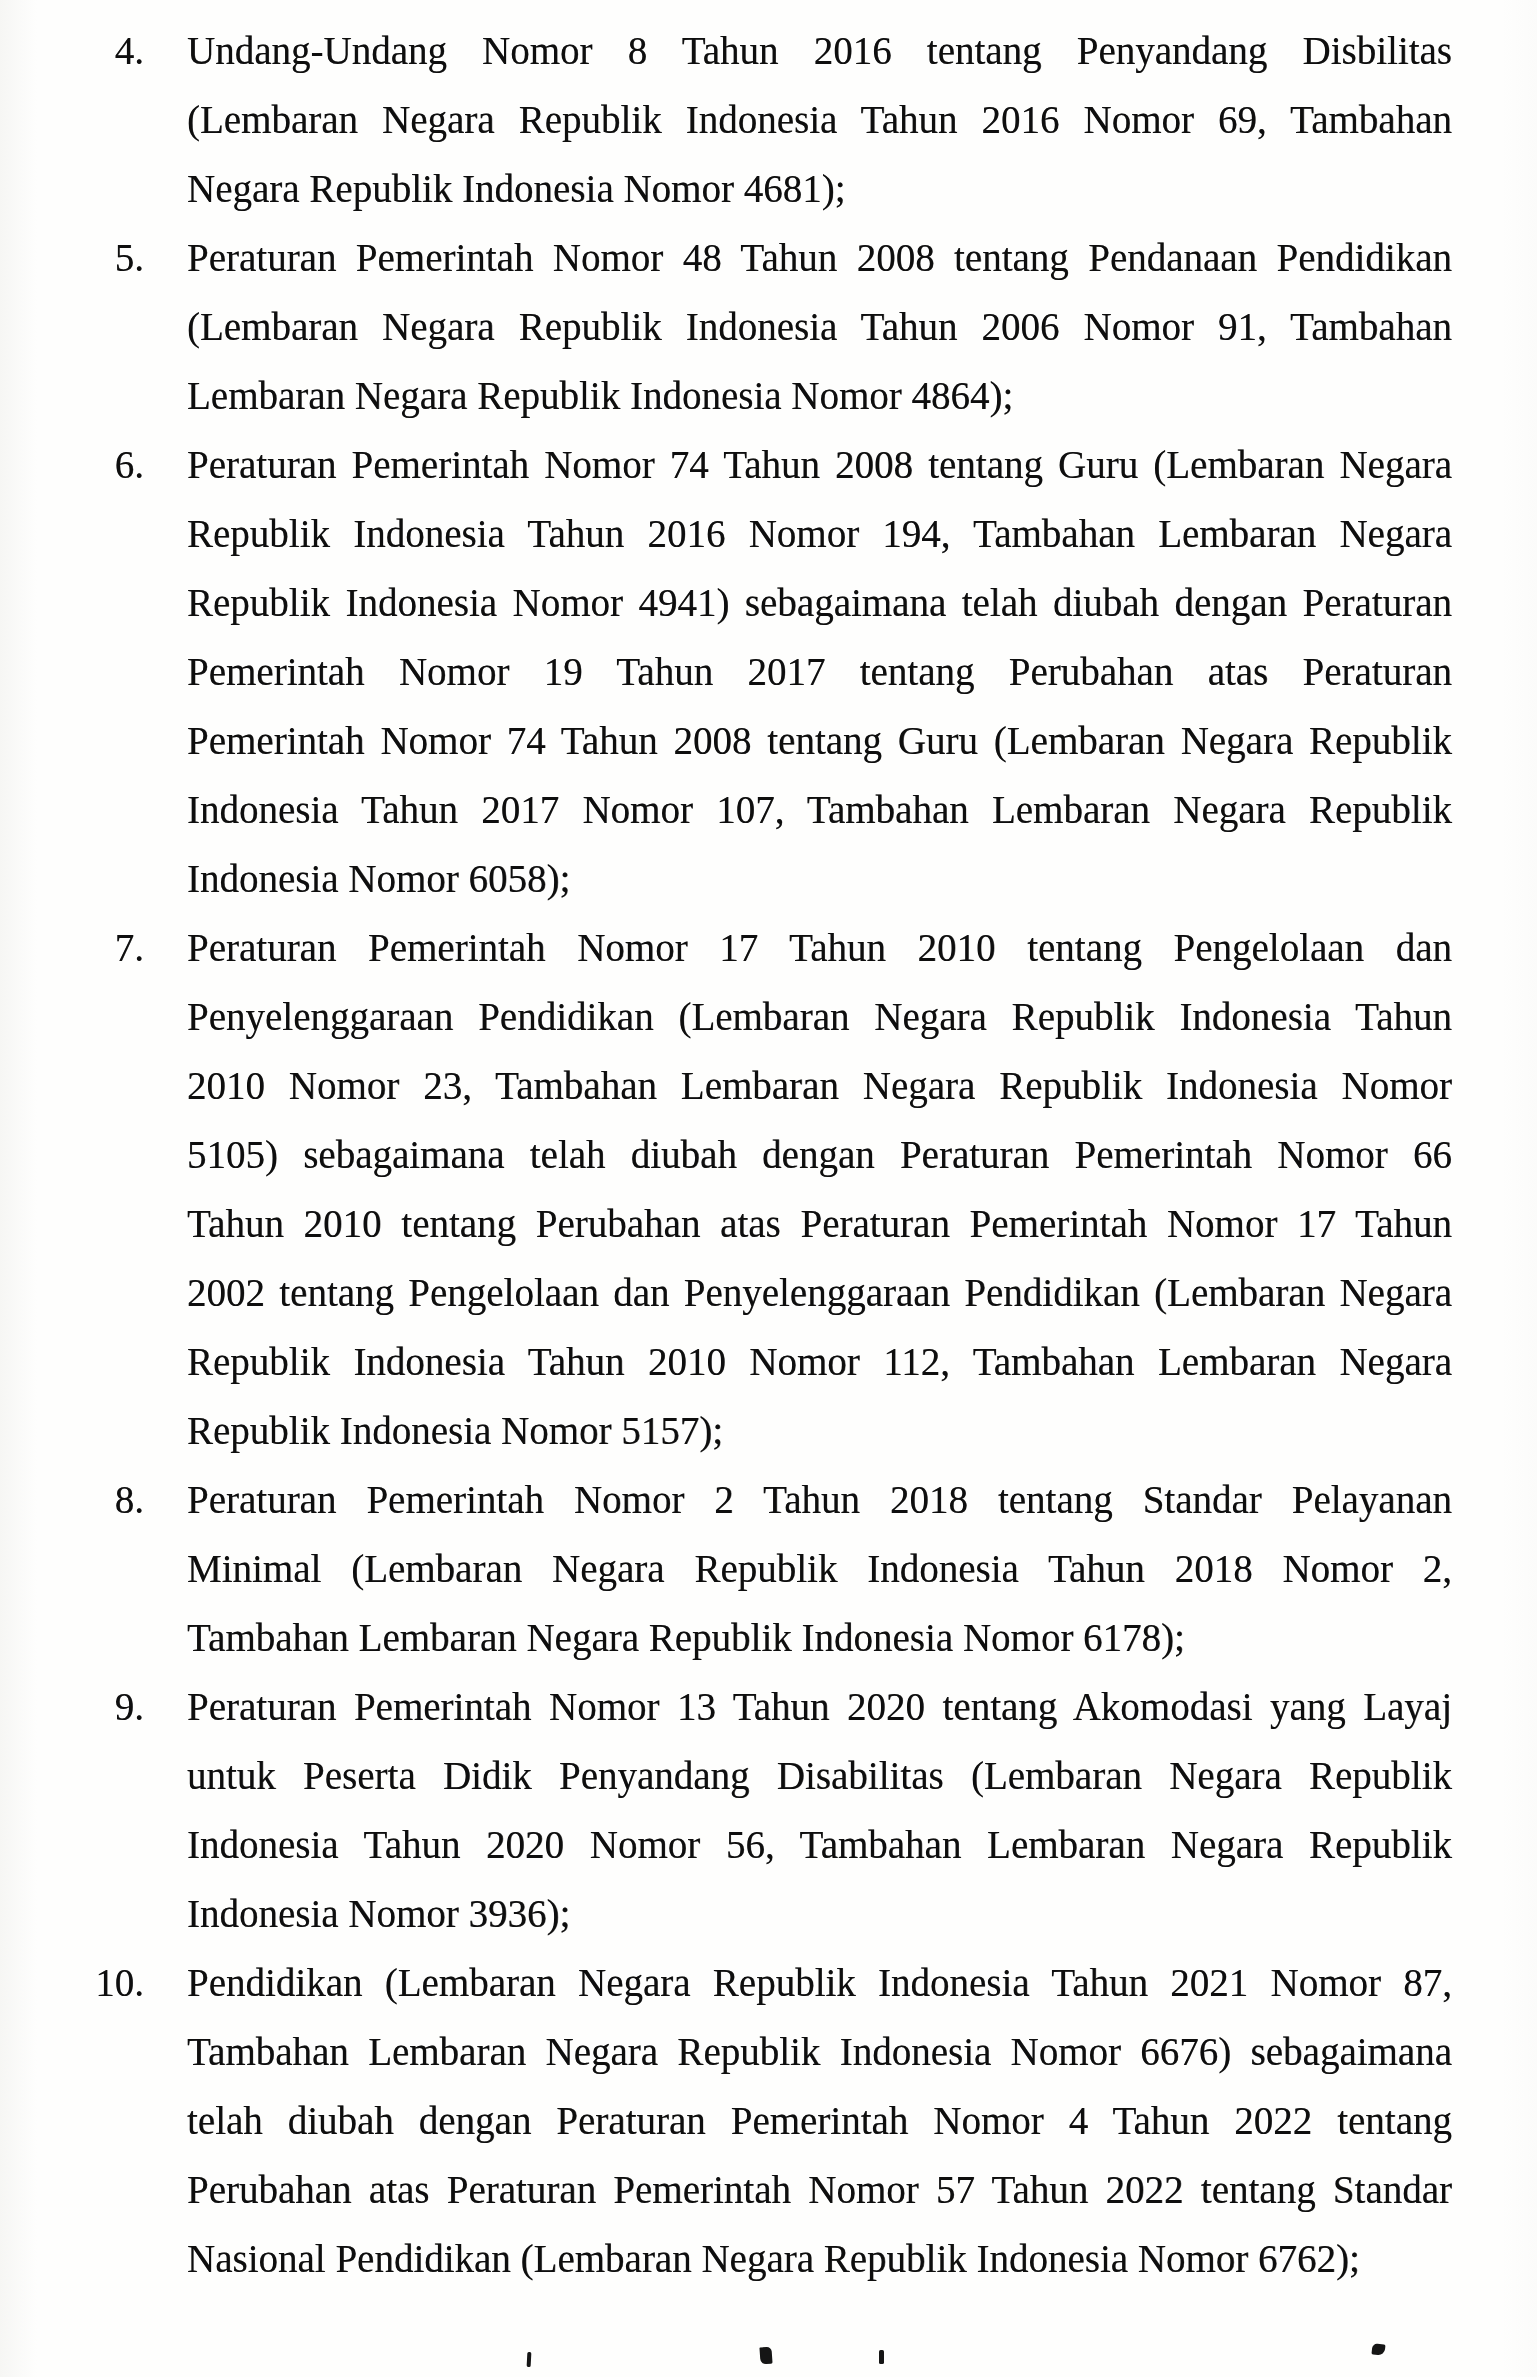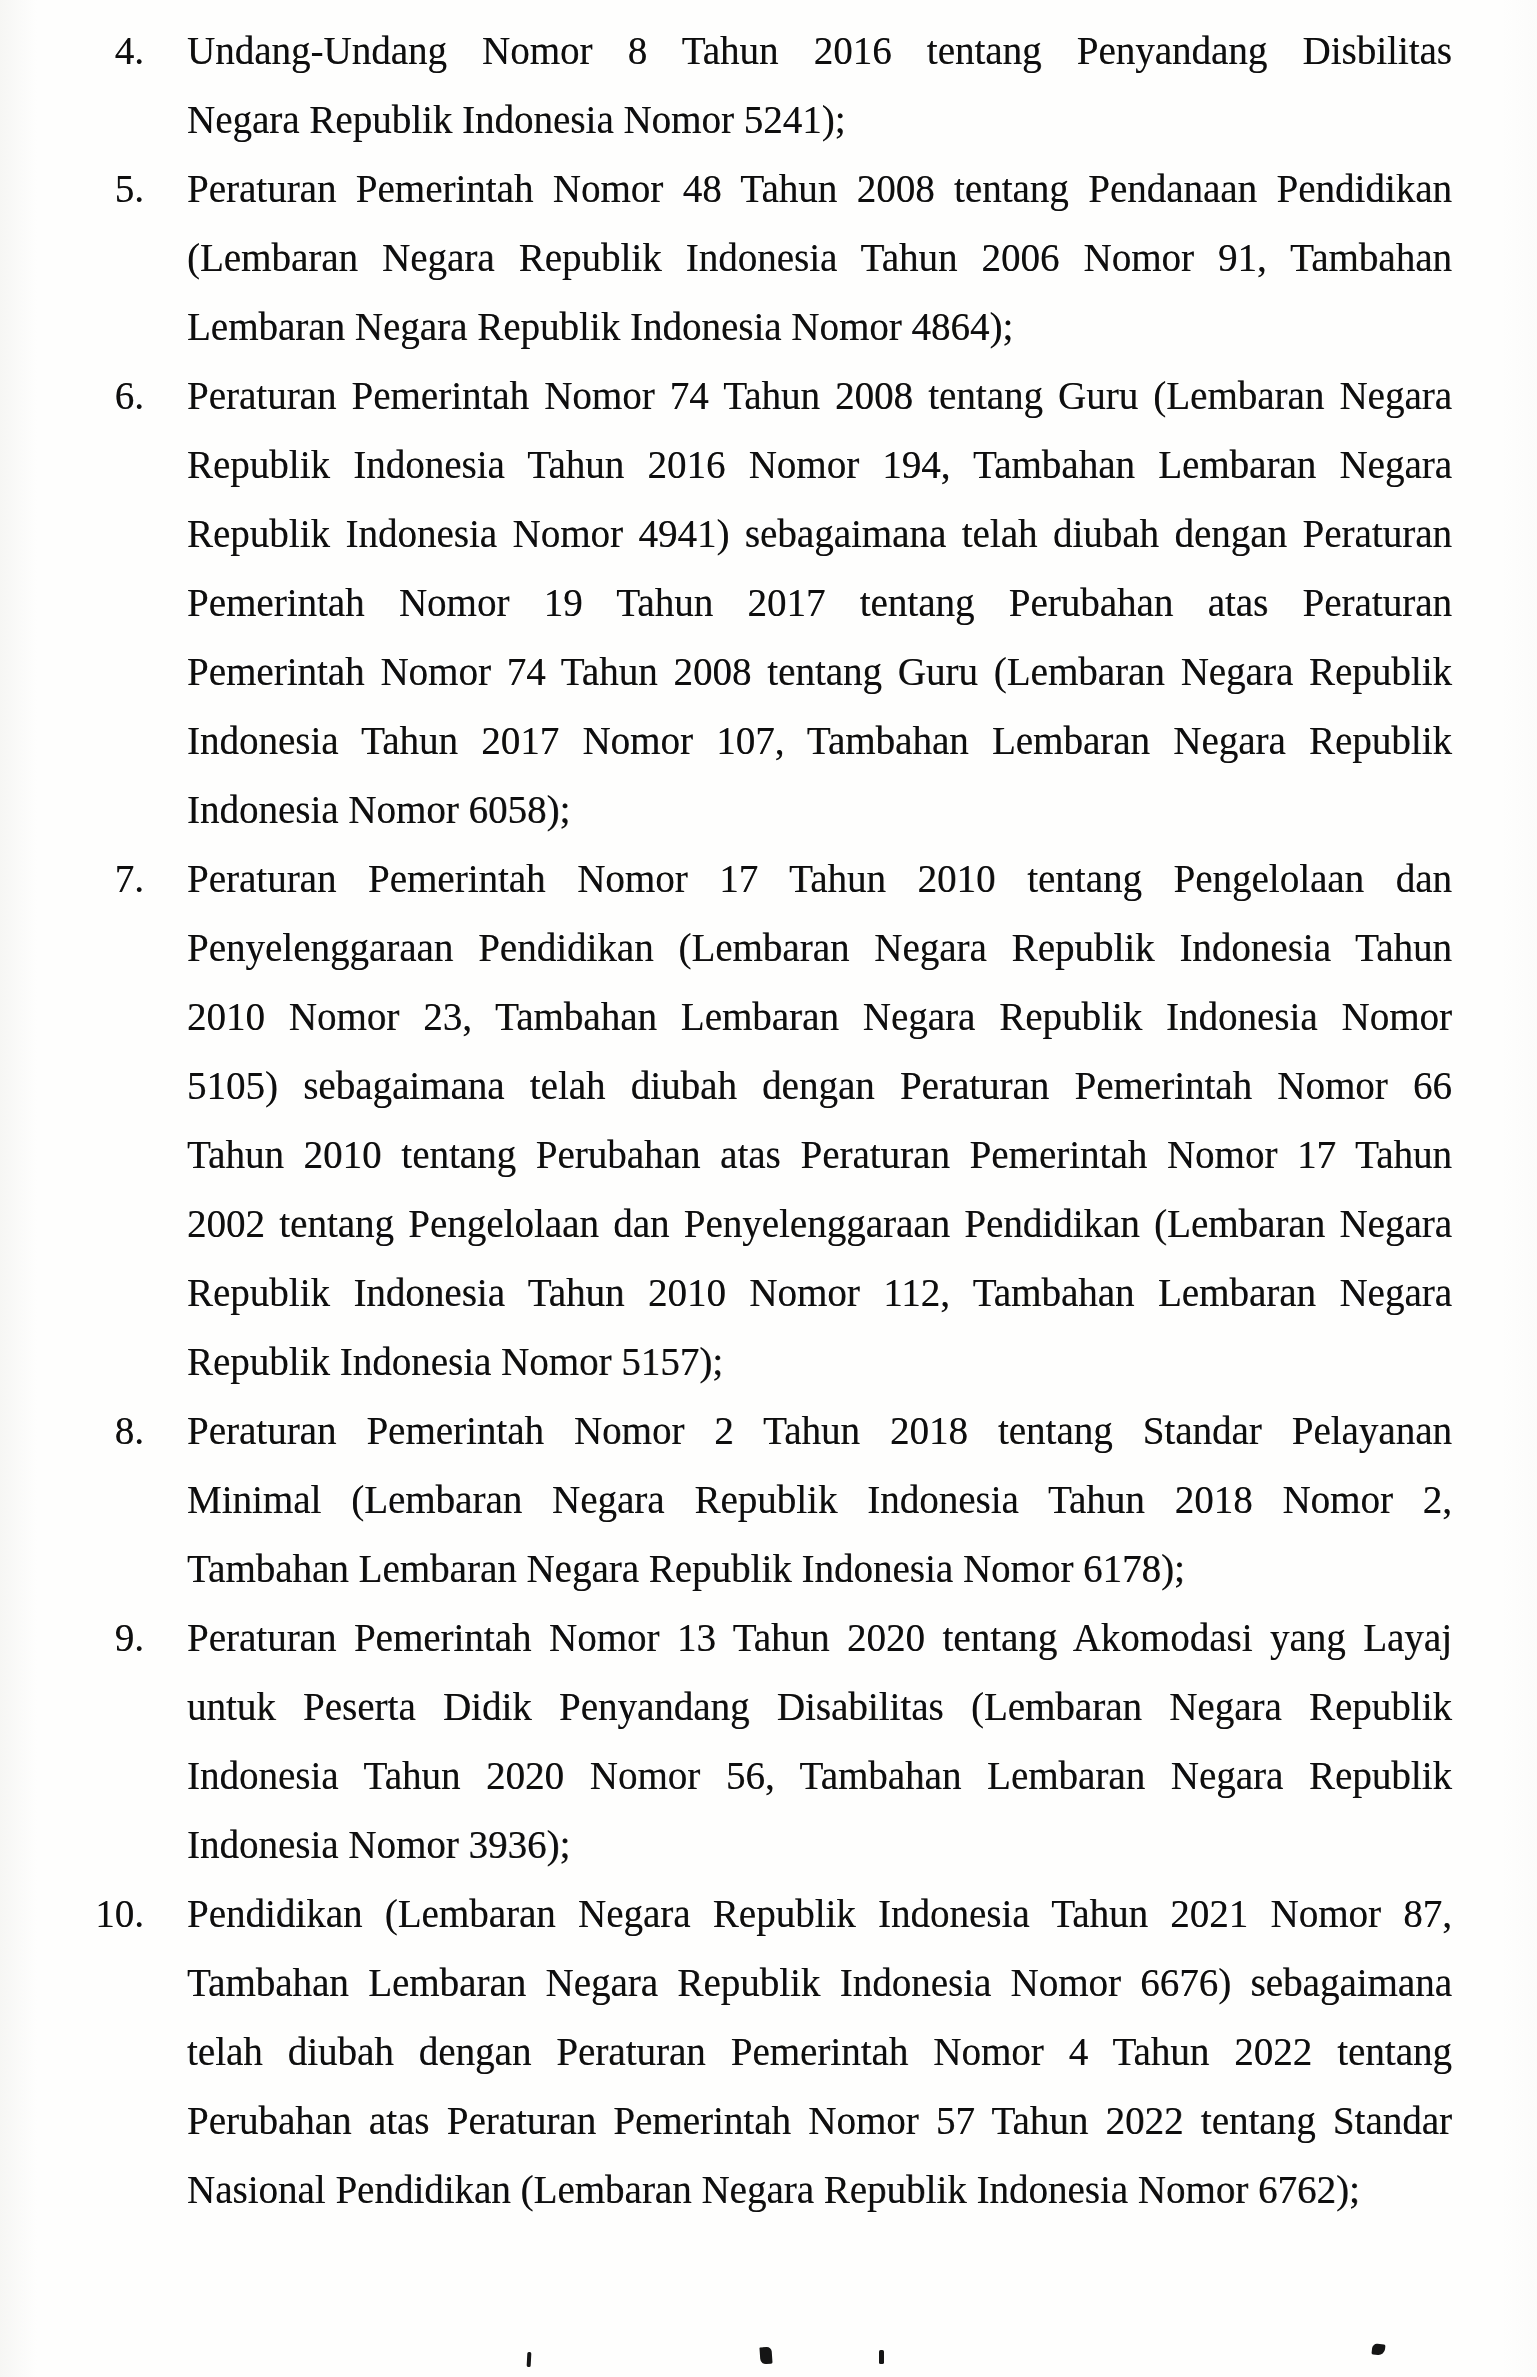--- a/index.html
+++ b/index.html
@@ -65,21 +65,22 @@
 </head>
 <body>
 
 <div class="page">
 
   <div class="list" id="legal-list">
     <div class="item">
       <span class="num">4.</span>
       <div class="body">
           <div class="line">Undang-Undang Nomor 8 Tahun 2016 tentang Penyandang Disbilitas</div>
-          <div class="line last">Negara Republik Indonesia Nomor 5241);</div>
+          <div class="line">(Lembaran Negara Republik Indonesia Tahun 2016 Nomor 69, Tambahan</div>
+          <div class="line last">Negara Republik Indonesia Nomor 4681);</div>
         </div>
     </div>
 
     <div class="item">
       <span class="num">5.</span>
       <div class="body">
           <div class="line">Peraturan Pemerintah Nomor 48 Tahun 2008 tentang Pendanaan Pendidikan</div>
           <div class="line">(Lembaran Negara Republik Indonesia Tahun 2006 Nomor 91, Tambahan</div>
           <div class="line last">Lembaran Negara Republik Indonesia Nomor 4864);</div>
         </div>

